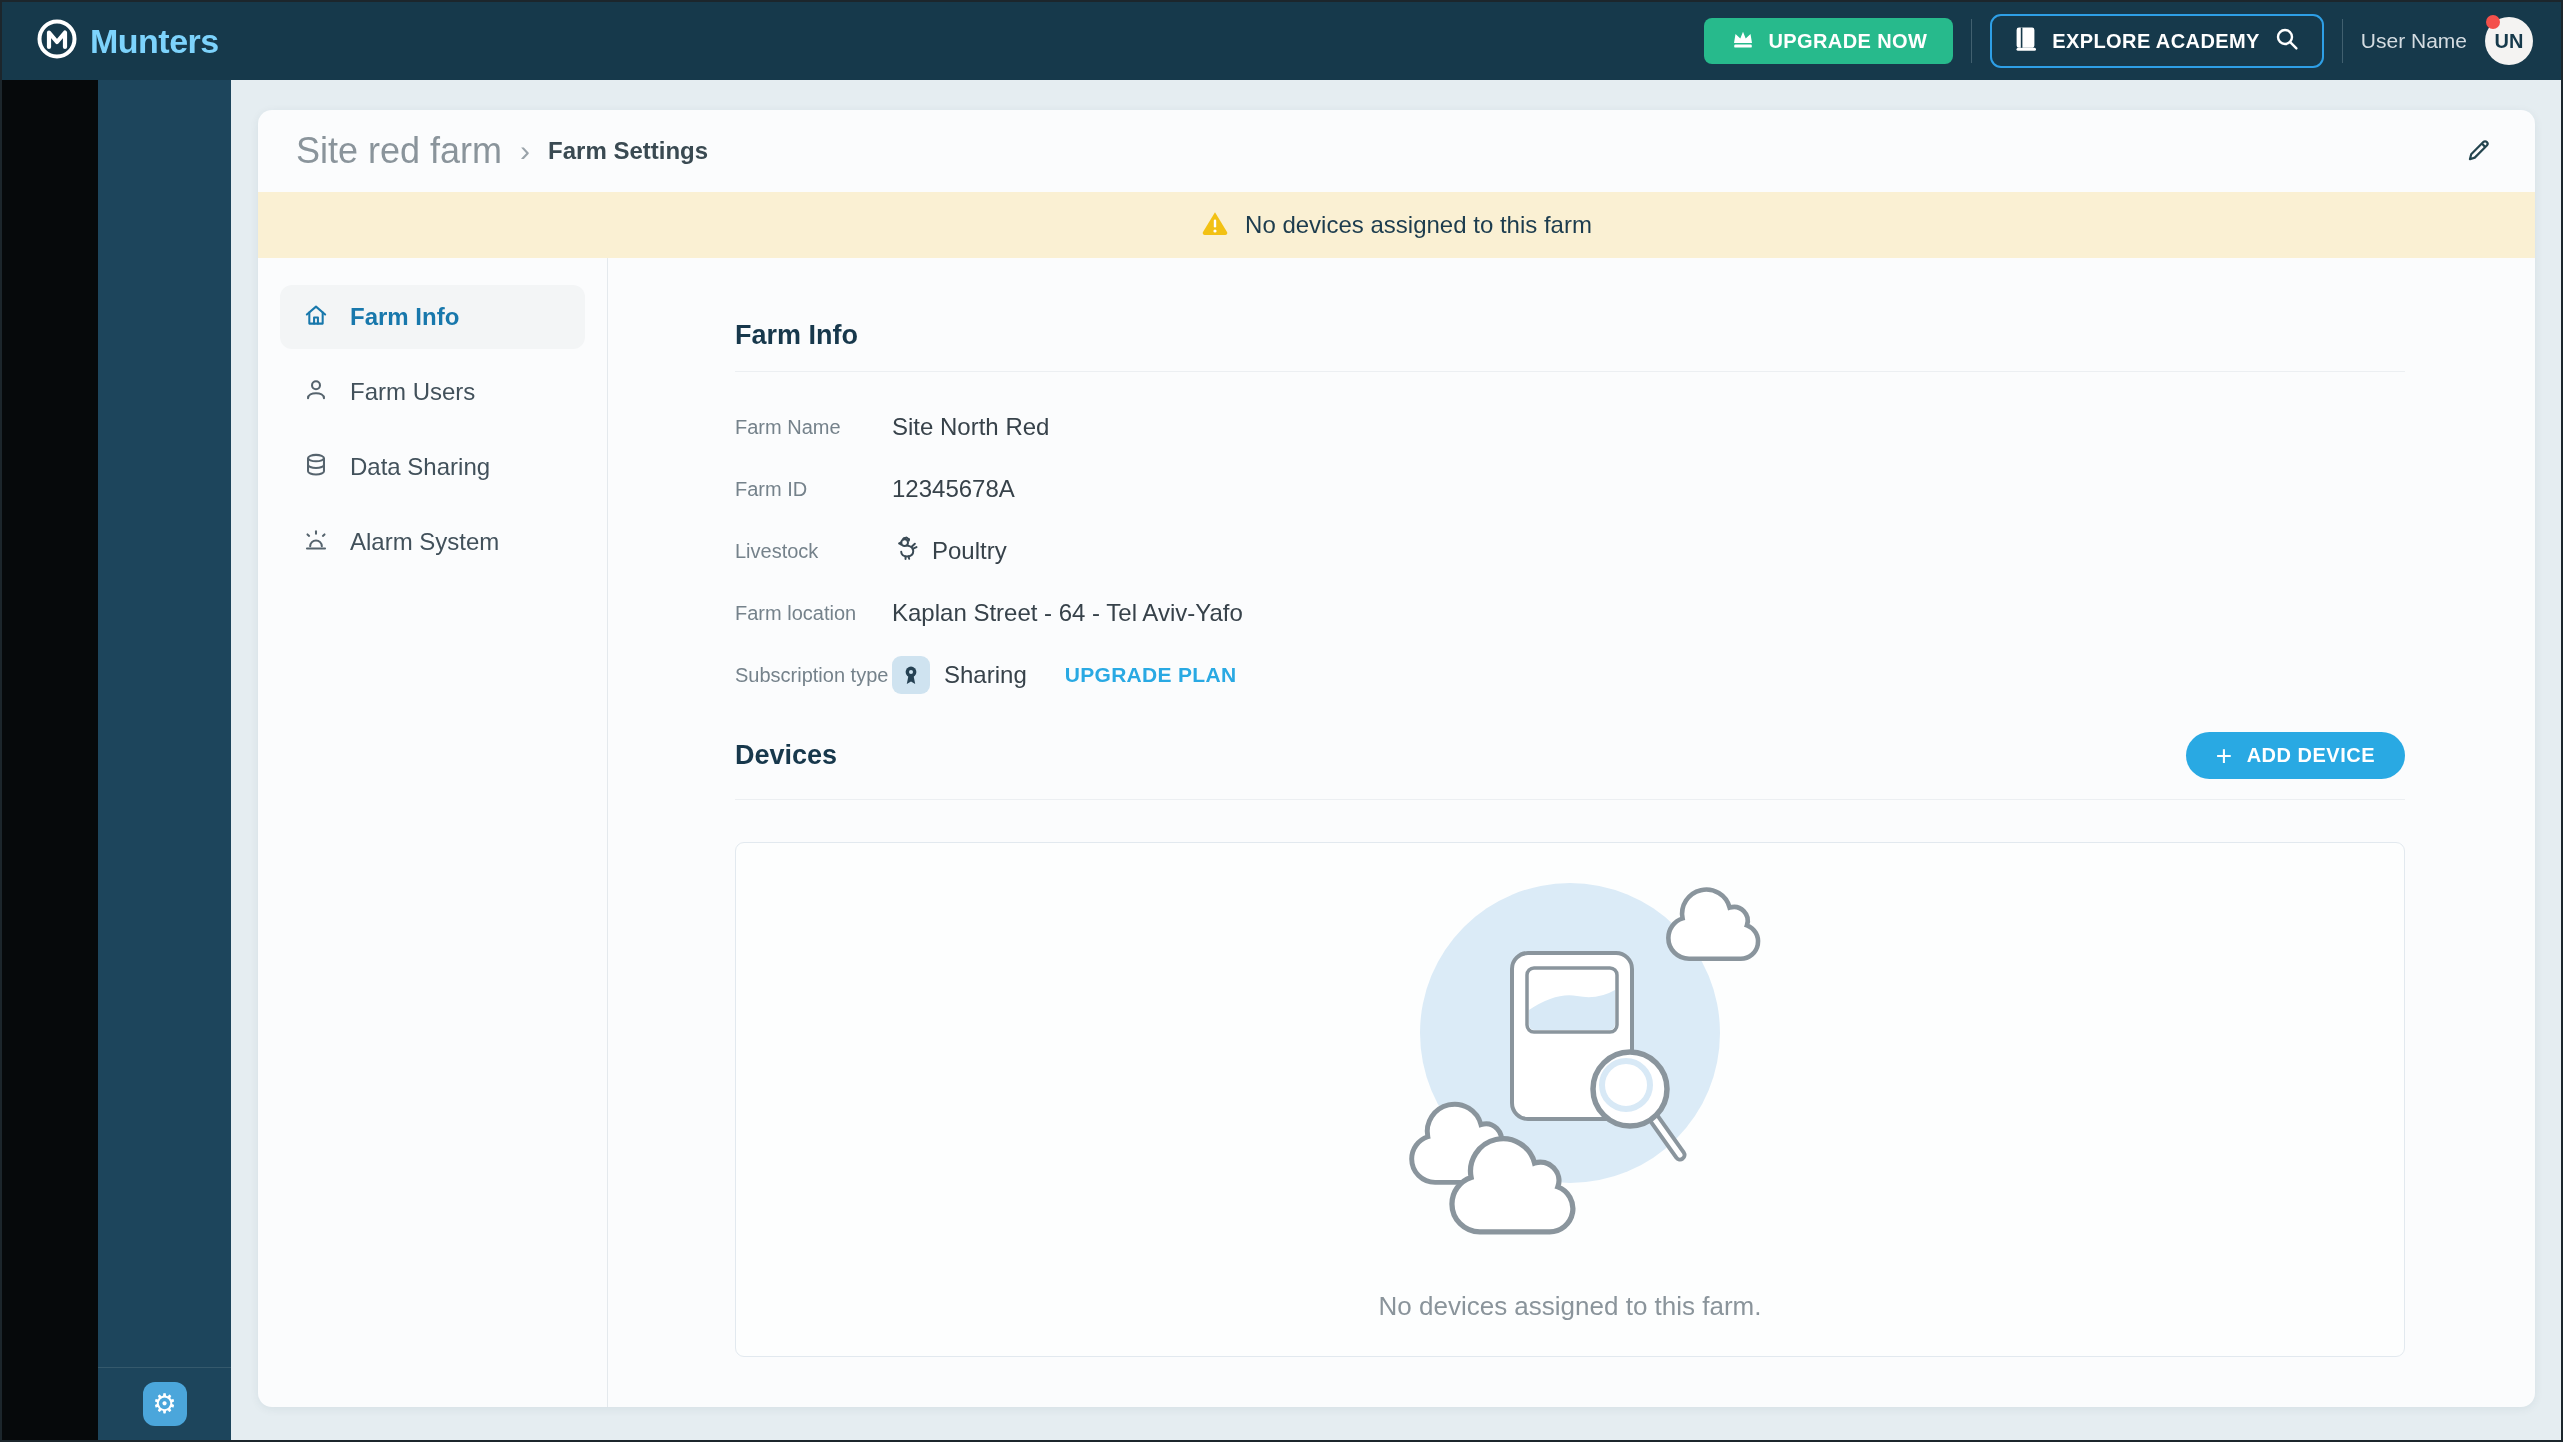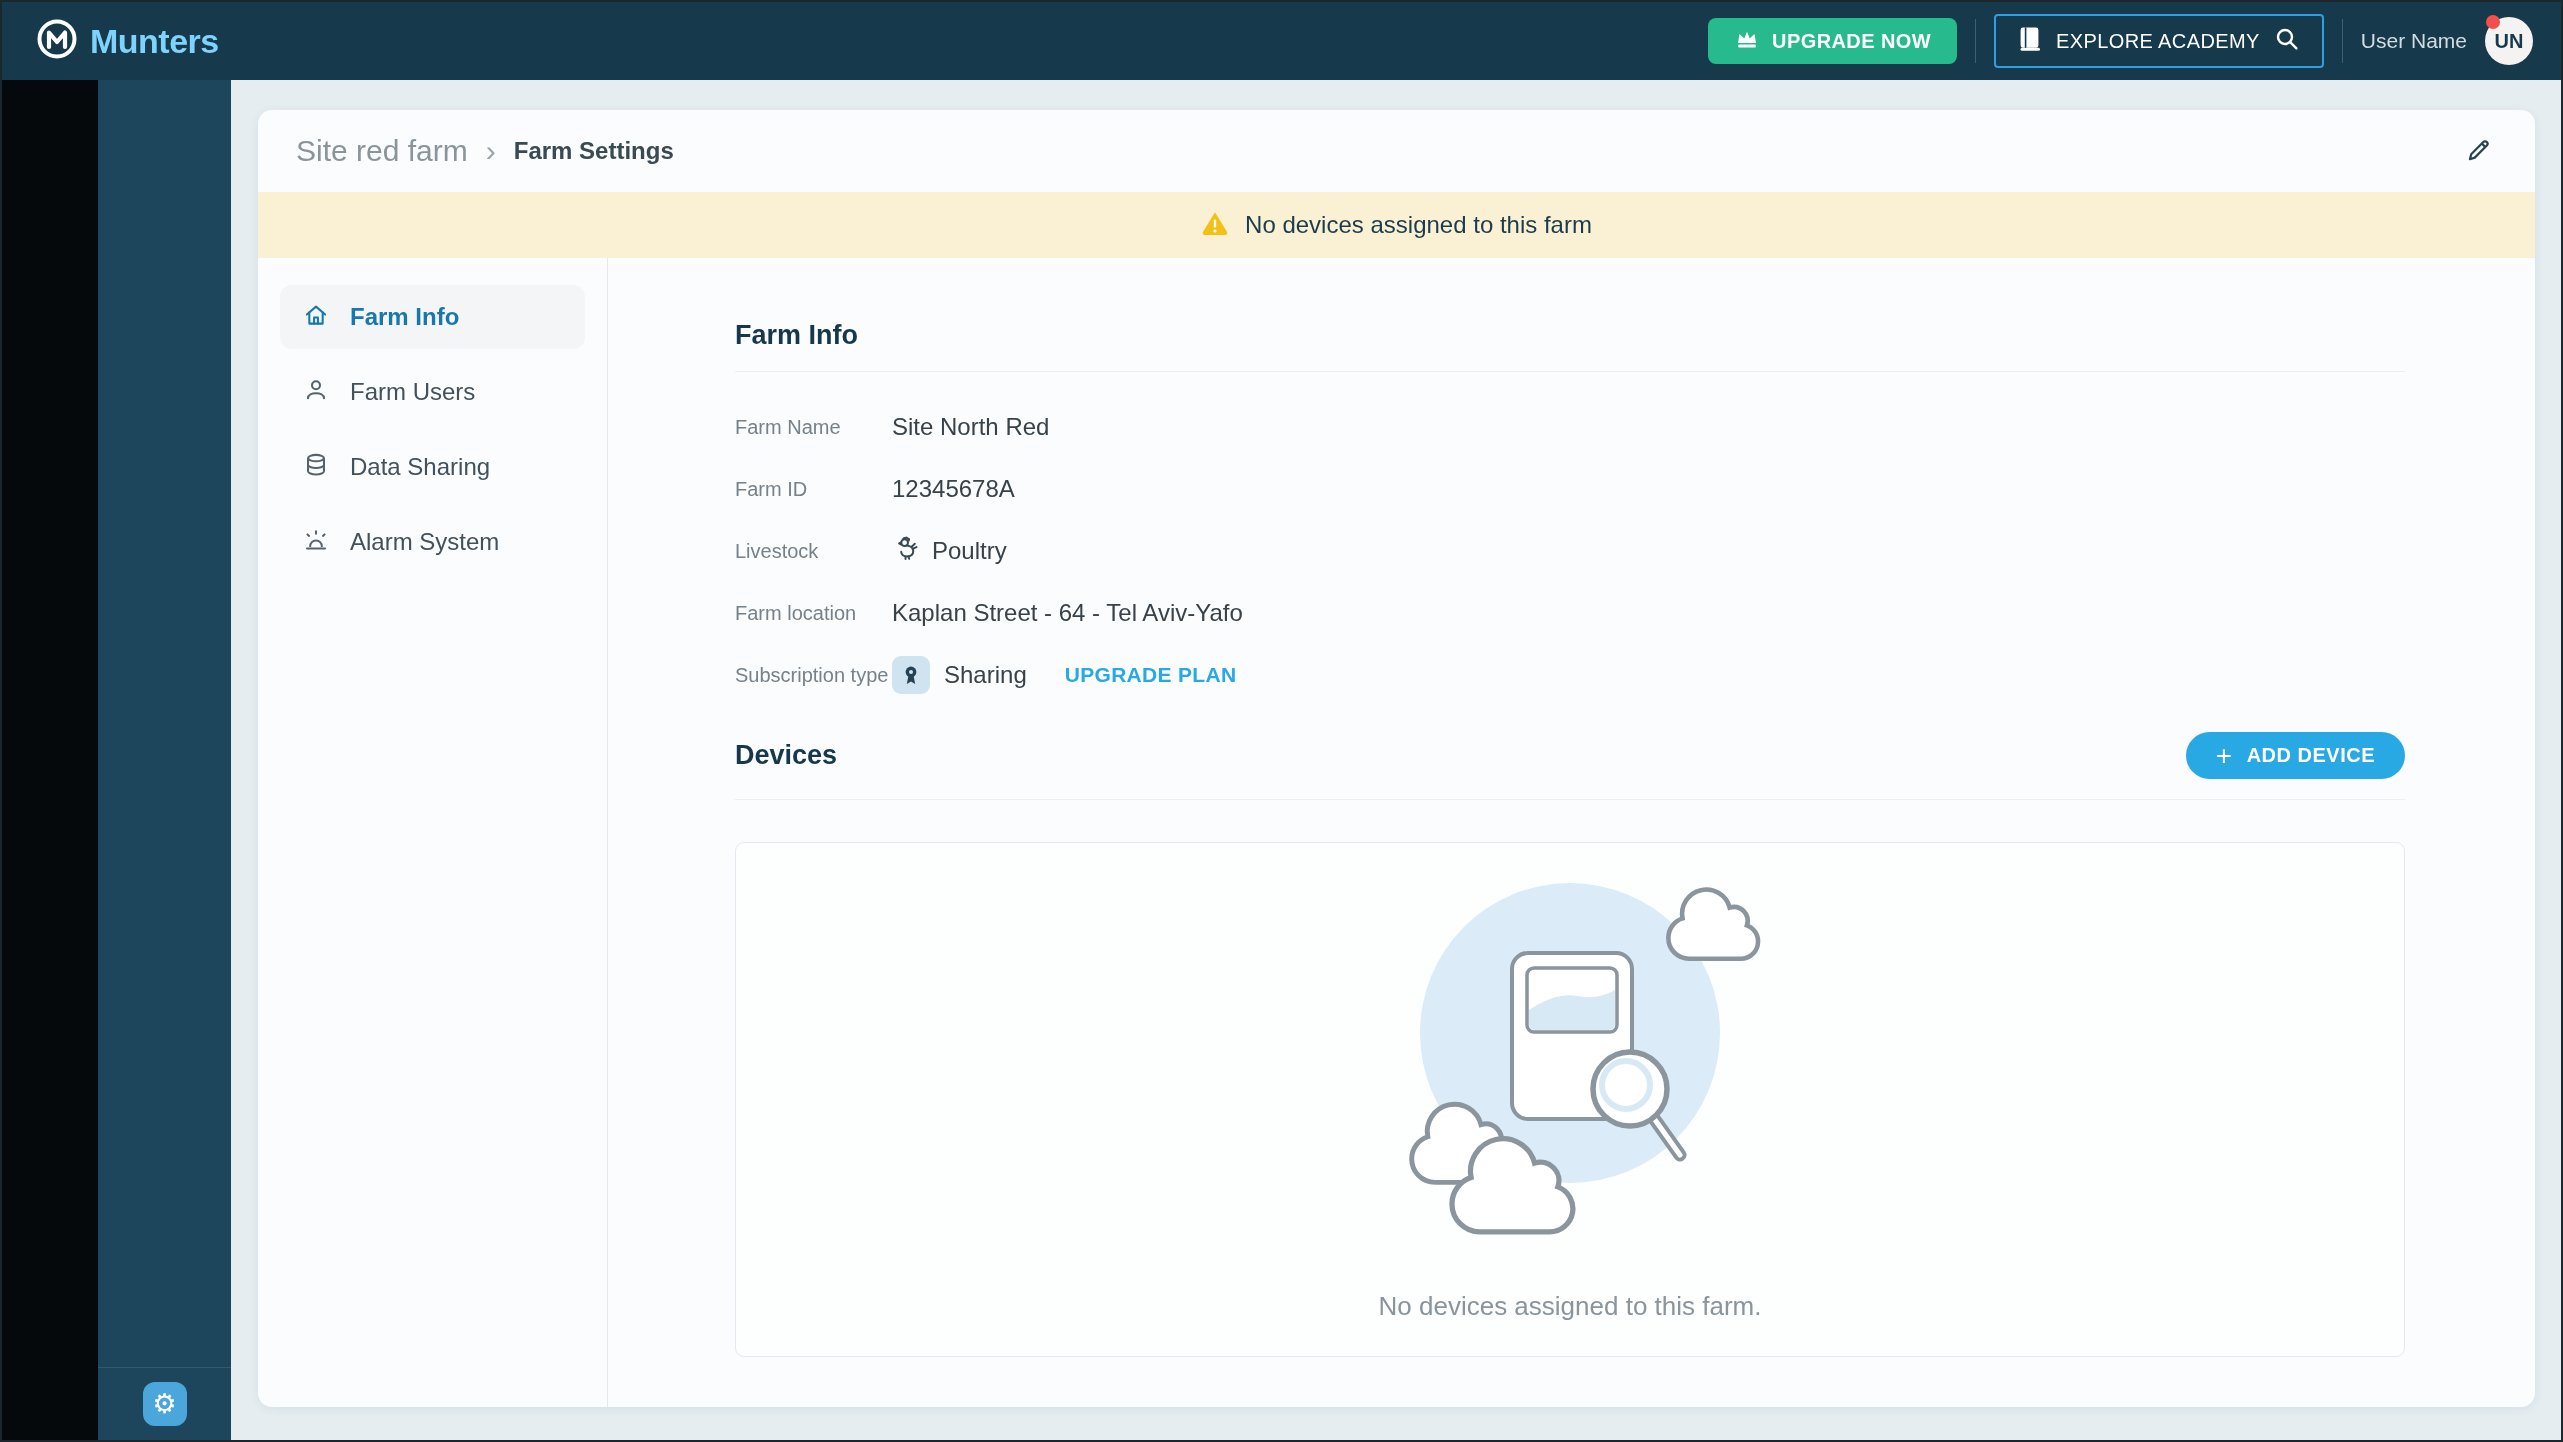--- a/index.html
+++ b/index.html
@@ -20,22 +20,22 @@
   .topbar-right{ margin-left:auto; display:flex; align-items:center; gap:18px; }
   .btn-upgrade{
     display:flex; align-items:center; gap:12px; height:46px; padding:0 26px;
     background:#27BA8C; border:none; border-radius:8px; cursor:pointer;
     color:#fff; font-size:20px; font-weight:bold; letter-spacing:.4px;
     font-family:"Liberation Sans", sans-serif;
   }
   .tb-divider{ width:1px; height:44px; background:#41606f; }
   .btn-academy{
     display:flex; align-items:center; gap:14px; height:54px; padding:0 22px;
-    background:transparent; border:2.5px solid #2E9FE6; border-radius:4px; cursor:pointer;
-    color:#fff; font-size:20px; font-weight:normal; letter-spacing:.4px;
+    background:transparent; border:2.5px solid #2E9FE6; border-radius:11px; cursor:pointer;
+    color:#fff; font-size:20px; font-weight:bold; letter-spacing:.4px;
     font-family:"Liberation Sans", sans-serif;
   }
   .user-name{ color:#D4DCE1; font-size:21px; }
   .avatar{
     position:relative; width:48px; height:48px; border-radius:50%;
     background:#F4F3F2; display:flex; align-items:center; justify-content:center;
     color:#16394B; font-size:20px; font-weight:bold; cursor:pointer;
   }
   .avatar-dot{
     position:absolute; top:-2px; left:1px; width:14px; height:14px;
@@ -53,21 +53,21 @@
   }
   
   .card{
     position:absolute; left:256px; top:108px; width:2277px; height:1297px;
     background:#FBFCFD; border-radius:14px; overflow:hidden;
     box-shadow:0 2px 10px rgba(20,50,70,.07);
   }
   .breadcrumb-row{
     height:82px; display:flex; align-items:center; padding:0 38px;
   }
-  .crumb-parent{ color:#8A949B; font-size:30px; cursor:pointer; }
+  .crumb-parent{ color:#8A949B; font-size:36px; cursor:pointer; }
   .crumb-sep{ color:#9AA3AA; font-size:30px; margin:0 18px; line-height:1; }
   .crumb-current{ color:#3A4A52; font-size:24px; font-weight:bold; }
   .edit-btn{ margin-left:auto; background:none; border:none; cursor:pointer; padding:4px; }
   .banner{
     height:66px; background:#FAF0D3; display:flex; align-items:center;
     justify-content:center; gap:16px;
   }
   .banner-text{ color:#1C3C4E; font-size:24px; }
   .card-body{ display:flex; height:1149px; }
   

